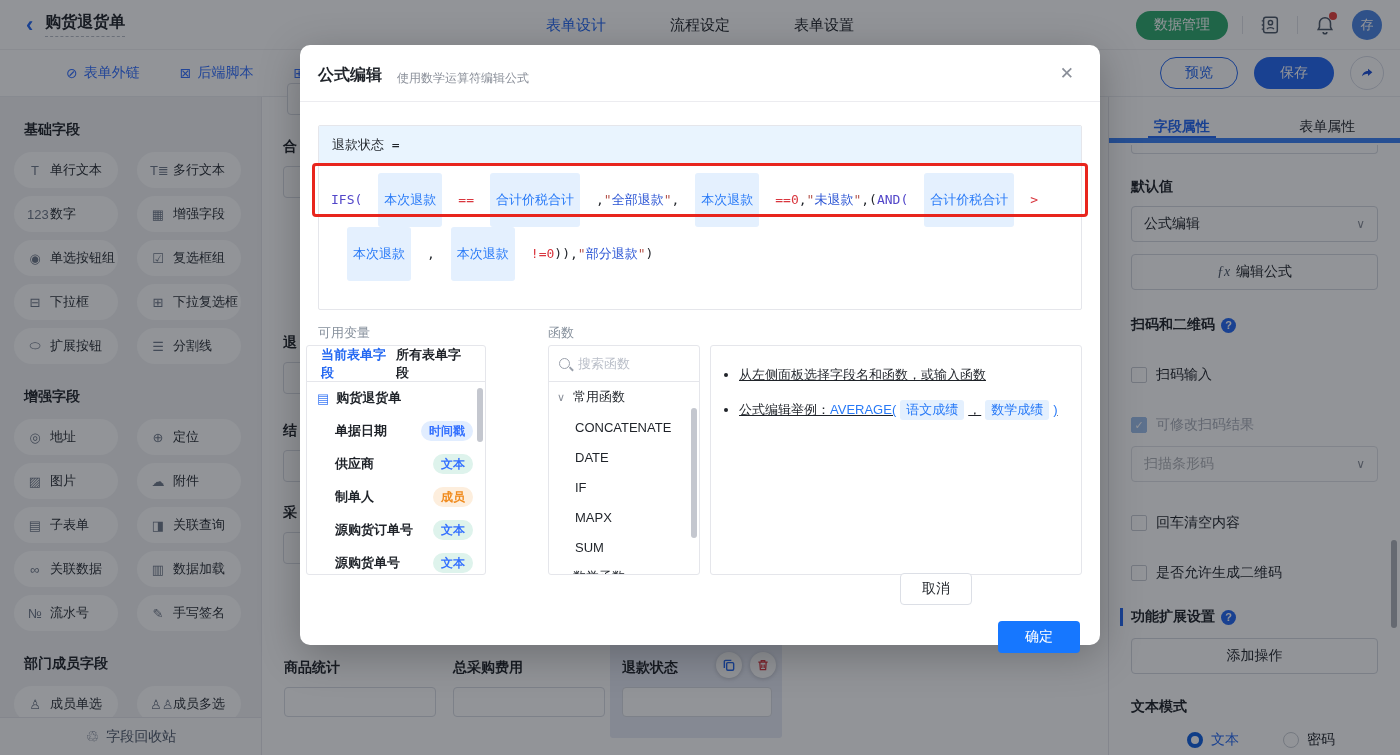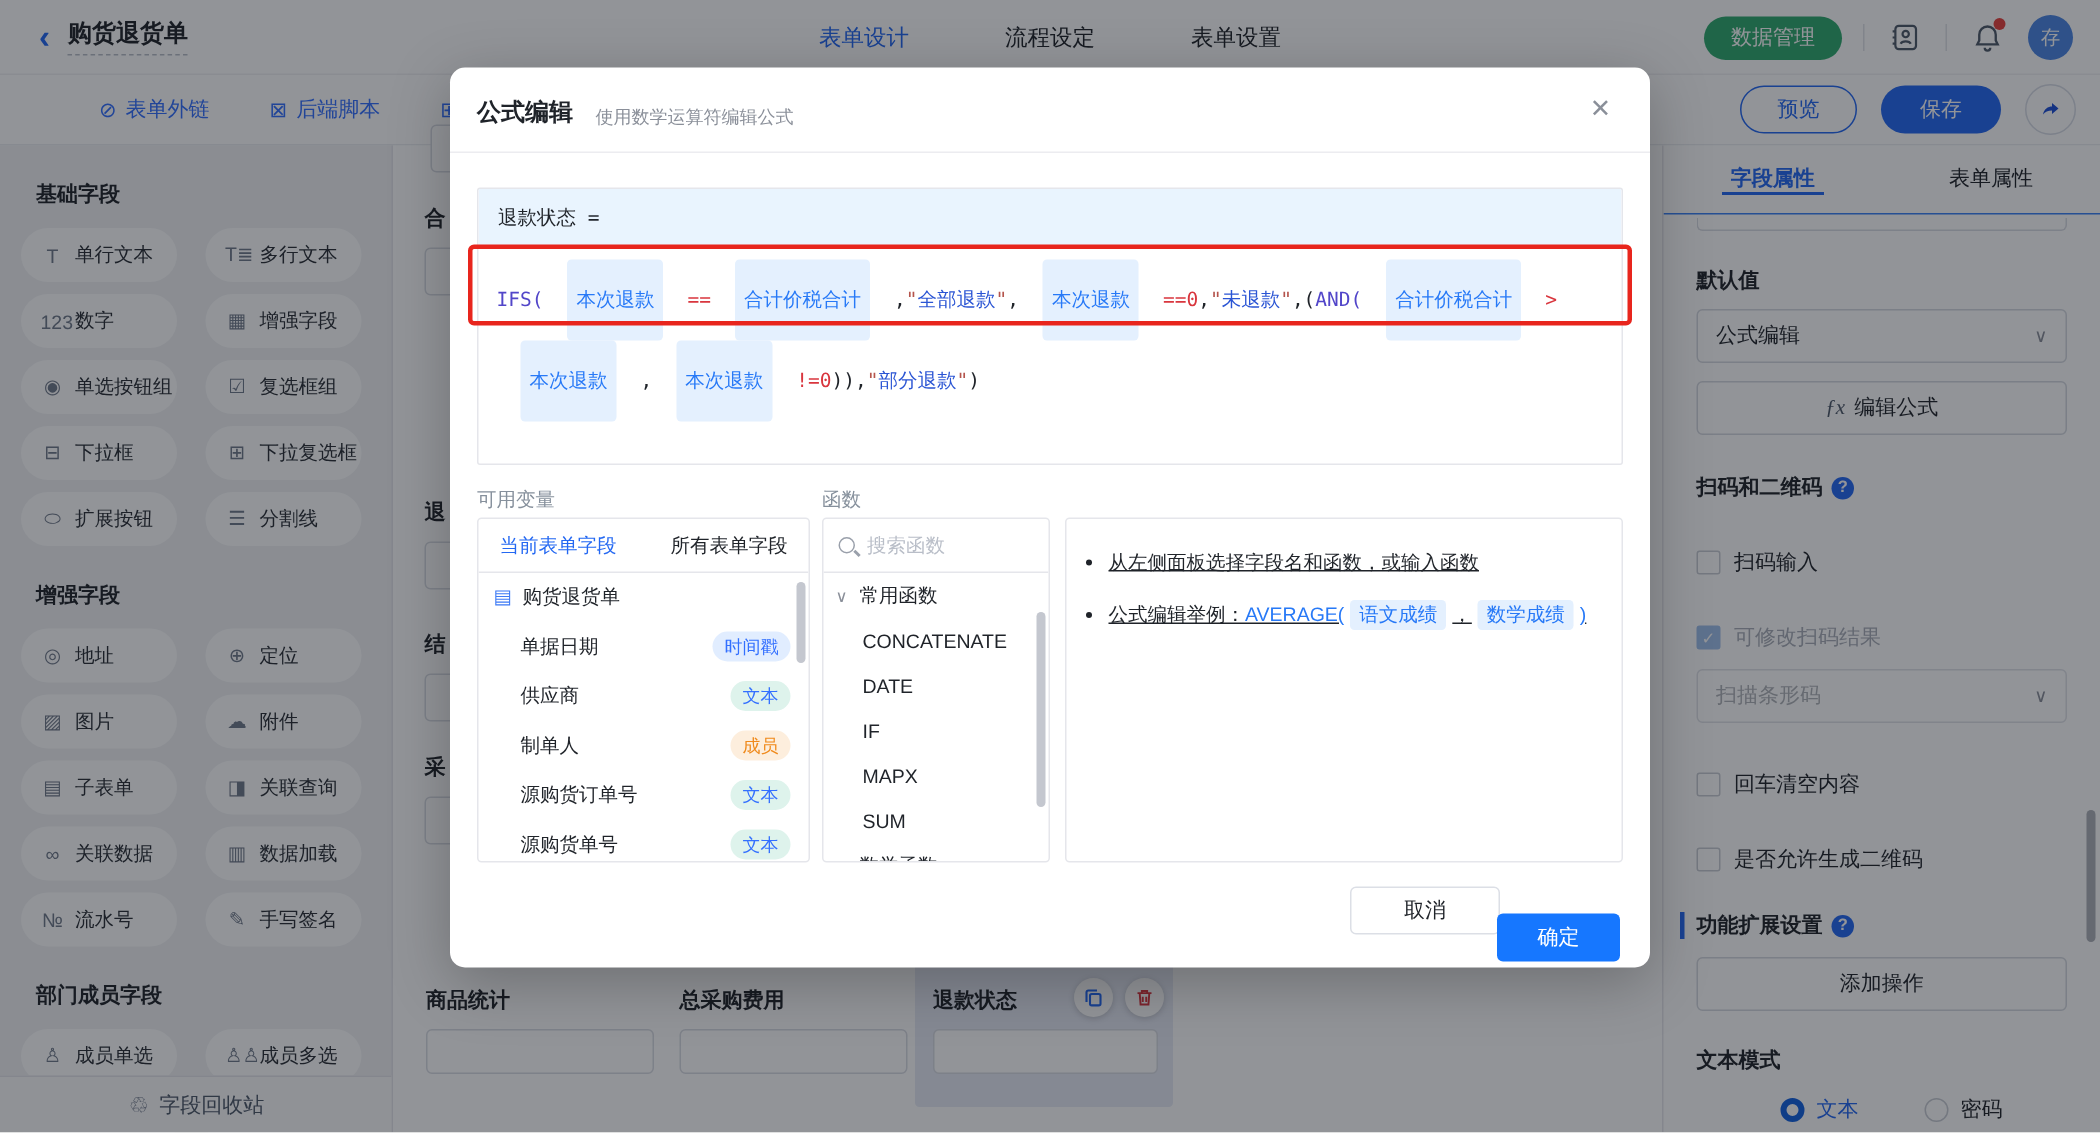--- a/index.html
+++ b/index.html
@@ -68,22 +68,22 @@
   #cv-selected { position:absolute; left:348px; top:545px; width:172px; height:96px; background:#e7ebf6; border-radius:3px; }
   #cv-selected .cv-field { position:absolute; left:12px; top:-545px; }
   .fld-actions { position:absolute; right:6px; top:10px; display:flex; gap:8px; }
   .fld-action { width:26px; height:26px; border-radius:50%; background:#fff; box-shadow:0 1px 4px rgba(0,0,0,.18);
                 display:flex; align-items:center; justify-content:center; cursor:pointer; }
   .fld-action svg { width:14px; height:14px; }
 
   
   #right-sidebar { position:absolute; left:1108px; top:97px; width:292px; height:658px; background:#fff;
                    border-left:1px solid #e5e6eb; padding:0 22px; overflow:hidden; }
-  .rs-tabs { height:46px; display:flex; align-items:center; justify-content:space-around;
-             border-bottom:1px solid #3b82f6; margin:0 -22px; }
+  .rs-tabs { height:46px; display:flex; align-items:flex-end; justify-content:space-around;
+             border-bottom:5px solid #3b82f6; margin:0 -22px; }
   .rs-tab { font-size:14px; display:flex; align-items:center; border-bottom:2px solid transparent;
             padding:0 6px; cursor:pointer; color:#1f2329; }
   .rs-tab.active { color:#2468f2; border-bottom-color:#2468f2; font-weight:bold; }
   .rs-partialbox { height:9px; border:1px solid #d9dce3; border-top:none; border-radius:0 0 4px 4px; margin-top:2px; }
   .rs-label { font-size:14px; font-weight:bold; margin-top:24px; }
   .rs-select { margin-top:10px; height:36px; border:1px solid #d5d9e0; border-radius:4px; display:flex;
                align-items:center; justify-content:space-between; padding:0 12px; font-size:14px;
                background:#fff; cursor:pointer; }
   .rs-select .chev { color:#8a8f99; font-size:12px; }
   .rs-select.disabled { color:#b0b3b8; cursor:default; border-color:#e0e2e8; margin-top:12px; }
@@ -128,21 +128,21 @@
   .tok-pl { color:#1f2329; }
   .tok-chip { display:inline-block; background:#e4f0fe; color:#2779f7; border-radius:3px;
               padding:16px 6px; margin:0 16px; line-height:22px;
               font-family:"Liberation Sans","DejaVu Sans",sans-serif; cursor:pointer; }
   #red-annotation { position:absolute; left:12px; top:118px; width:776px; height:54px;
                     border:3px solid #e8251d; border-radius:4px; pointer-events:none; z-index:5; }
 
   .md-panel-label { position:absolute; top:279px; font-size:13px; color:#86909c; }
   .md-panel { position:absolute; top:300px; height:230px; border:1px solid #e5e6eb; border-radius:3px;
               background:#fff; overflow:hidden; }
-  #vars-panel { left:18px; width:222px; }
+  #vars-panel { left:6px; width:180px;font-weight:bold; }
   #funcs-panel { left:248px; width:152px; }
   #tips-panel { left:410px; width:372px; }
 
   .vp-tabs { height:36px; display:flex; align-items:center; justify-content:space-between;
              padding:0 14px; border-bottom:1px solid #e5e6eb; font-size:13px; }
   .vp-tab { cursor:pointer; color:#1f2329; }
   .vp-tab.active { color:#2468f2; }
   .vp-root { height:32px; display:flex; align-items:center; gap:7px; padding-left:10px; font-size:13px; cursor:pointer; }
   .vp-root .ic { color:#3f7bf5; font-size:13px; }
   .vp-row { height:33px; display:flex; align-items:center; padding:0 12px 0 28px; font-size:13px;
@@ -162,23 +162,23 @@
   .fp-group { height:30px; display:flex; align-items:center; gap:6px; padding-left:8px; font-size:13px; cursor:pointer; }
   .fp-group .chev { color:#8a8f99; font-size:11px; width:10px; }
   .fp-item { height:30px; display:flex; align-items:center; padding-left:26px; font-size:13px; cursor:pointer; }
 
   #tips-panel ul { margin:20px 0 12px 28px;text-decoration:underline; }
   #tips-panel li { font-size:13px; margin-bottom:16px; color:#1f2329; }
   .tip-fn { color:#2779f7; }
   .tip-chip { display:inline-block; background:#e4f0fe; color:#2779f7; border-radius:3px;
               padding:0 6px; margin:0 4px; line-height:20px; }
 
-  .md-cancel { position:absolute; left:600px; top:546px; width:100px; height:32px; border:1px solid #dcdfe6;
+  .md-cancel { position:absolute; left:600px; top:528px; width:72px; height:32px; border:1px solid #dcdfe6;
                border-radius:4px; background:#fff; font-size:14px; color:#1f2329; cursor:pointer; }
-  .md-ok { position:absolute; left:698px; top:564px; width:82px; height:32px; border:none;
+  .md-ok { position:absolute; left:698px; top:576px; width:82px; height:32px; border:none;
            border-radius:4px; background:#1677ff; font-size:14px; color:#fff; cursor:pointer; }
 </style>
 </head>
 <body>
 
 <div id="stage">
 
   <header id="topbar">
     <div class="tb-left">
       <span class="back">‹</span>

